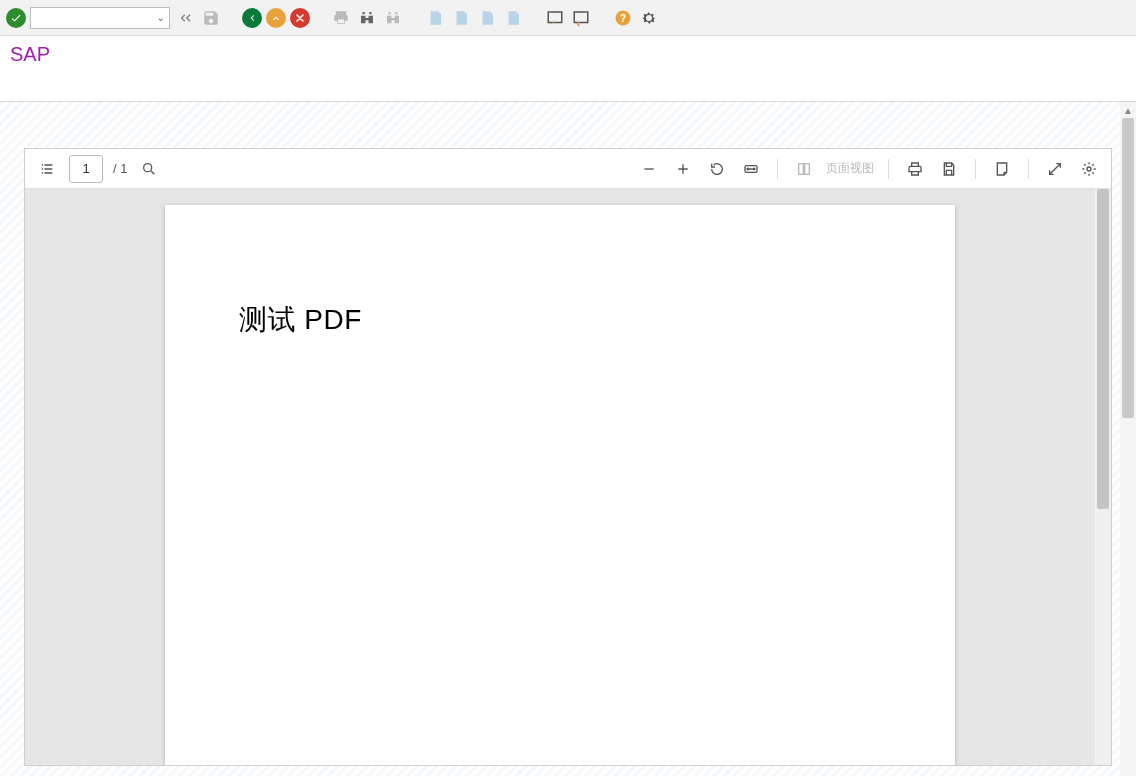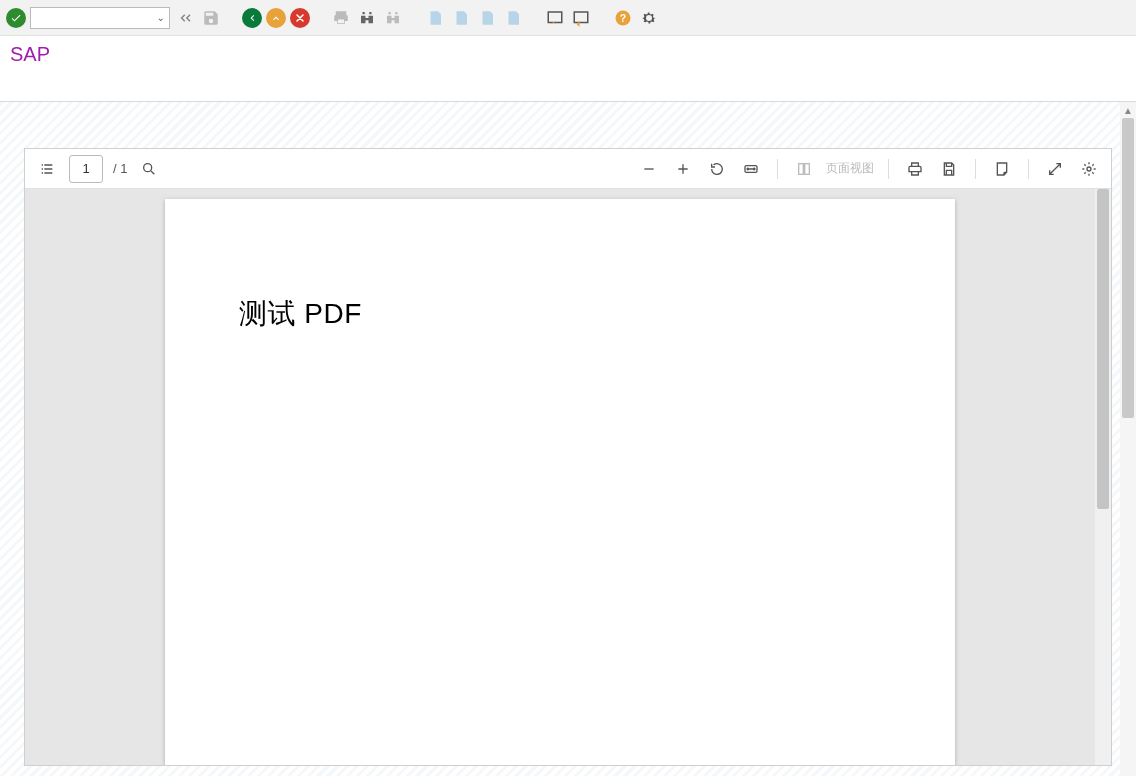--- a/index.html
+++ b/index.html
@@ -104,21 +104,21 @@
   .page-view-label { font-size: 12px; color: #bbb; }
   .vsep { width: 1px; height: 20px; background: #ddd; margin: 0 4px; }
   
   
   .pdf-canvas-wrap {
     position: absolute;
     top: 40px; left: 0; right: 16px; bottom: 0;
     overflow: hidden;
     background: #e6e6e6;
     display: flex; justify-content: center;
-    padding-top: 10px;
+    padding-top: 16px;
   }
   .pdf-page {
     width: 790px;
     height: 1020px;
     background: #fff;
     box-shadow: 0 1px 4px rgba(0,0,0,0.25);
     padding: 96px 74px;
   }
   .pdf-page .doc-text {
     font-size: 28px;

